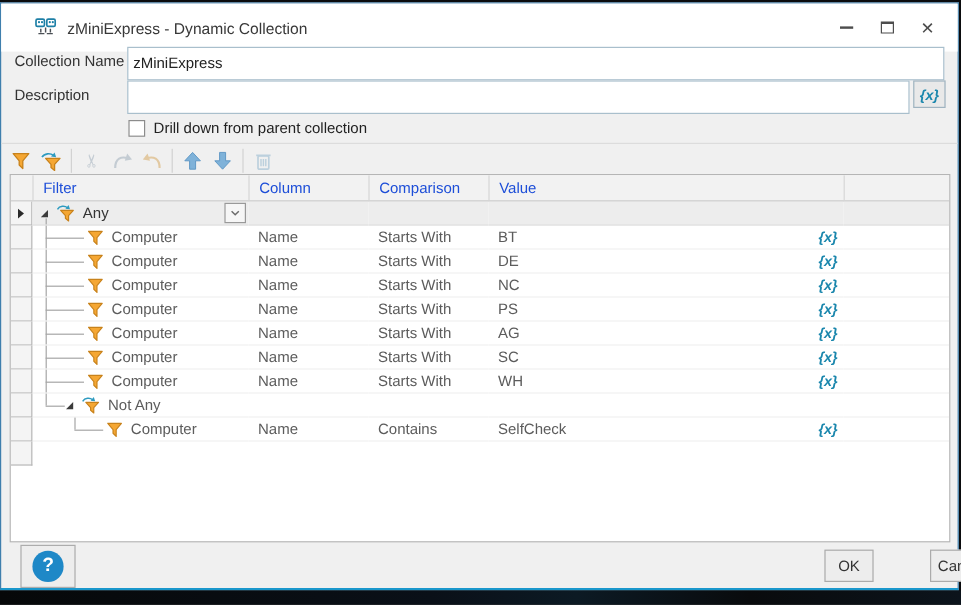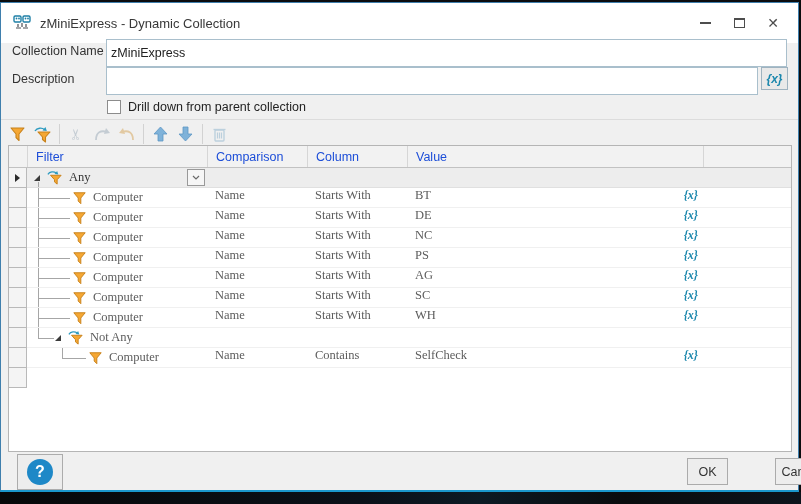--- a/index.html
+++ b/index.html
@@ -16,21 +16,21 @@
   
   .dialog {
     position: absolute; left: 0; top: 2px; width: 799px; height: 490px;
     background: #f0f0f0;
     border: 1px solid #3f7fad;
     border-bottom: 2px solid #1a97cc;
   }
   
   .titlebar {
     height: 40px; background: #ffffff;
-    display: flex; align-items: center; padding-left: 12px; text-align: right;
+    display: flex; align-items: center; padding-left: 28px; text-align: right;
   }
   .title-icon { width: 18px; height: 16px; margin-right: 9px; flex: 0 0 auto; }
   .title-text { font-size: 13px; color: #383838; }
   .win-controls { margin-left: auto; display: flex; align-items: center; gap: 0; margin-right: 8px; }
   .win-btn { width: 34px; height: 26px; display: flex; align-items: center; justify-content: center; cursor: default; }
   .min-glyph { width: 11px; height: 2px; background: #4d4d4d; }
   .max-glyph { width: 11px; height: 10px; border: 1px solid #4d4d4d; border-top: 2px solid #4d4d4d; background: #fff; }
   .close-glyph { font-size: 14px; color: #4d4d4d; line-height: 1; }
   
   .field-label { position: absolute; font-size: 12.5px; color: #333; }
@@ -76,21 +76,21 @@
   .gh-comparison { width: 100px; }
   .gh-value { width: 296px; }
   .gh-extra { flex: 1; }
   .grid-row { display: flex; height: 20px; }
   .sel-cell {
     width: 18px; flex: 0 0 18px; background: #f4f4f4;
     border-right: 1px solid #b9b9b9; border-bottom: 1px solid #b9b9b9;
     display: flex; align-items: center; justify-content: center;
   }
   .row-marker { width: 0; height: 0; border-left: 5px solid #2a2a2a; border-top: 4px solid transparent; border-bottom: 4px solid transparent; }
-  .cell { display: flex; color: #5c5c5c; border-bottom: 1px solid #f0f0f0; font-family: Liberation Serif, serif; }
+  .cell { display: flex; align-items: center; color: #5c5c5c; border-bottom: 1px solid #f0f0f0; }
   .c-filter { width: 180px; position: relative; }
   .c-column { width: 100px; padding-left: 8px; }
   .c-comparison { width: 100px; padding-left: 8px; }
   .c-value { width: 296px; padding-left: 8px; }
   .c-extra { flex: 1; }
   .row-group .cell { background: #ededed; color: #333; border-bottom: 1px solid #e0e0e0; }
   .fx-cell { margin-left: auto; padding-right: 5px; font-size: 12px; font-style: italic; font-weight: bold; color: #1b87ad; }
   
   .vline-full { position: absolute; top: 0; bottom: 0; left: 11px; border-left: 1px solid #a6a6a6; }
   .vline-half { position: absolute; top: 0; height: 10px; left: 11px; border-left: 1px solid #a6a6a6; }
@@ -221,22 +221,22 @@
         <line x1="7.5" y1="6.5" x2="7.5" y2="12.5" stroke="#bcd0dd" stroke-width="1.2"></line>
         <line x1="9.5" y1="6.5" x2="9.5" y2="12.5" stroke="#bcd0dd" stroke-width="1.2"></line>
       </svg>
     </div>
   </div>
 
   <div class="grid">
     <div class="grid-header">
       <div class="gh-cell gh-sel"></div>
       <div class="gh-cell gh-filter">Filter</div>
+      <div class="gh-cell gh-column">Column</div>
       <div class="gh-cell gh-comparison">Comparison</div>
-      <div class="gh-cell gh-column">Column</div>
       <div class="gh-cell gh-value">Value</div>
       <div class="gh-cell gh-extra"></div>
     </div>
 
     <div class="grid-row row-group">
       <div class="sel-cell">
           <span class="row-marker"></span>
         </div>
       <div class="cell c-filter">
         <div class="tree-content pad-group">

